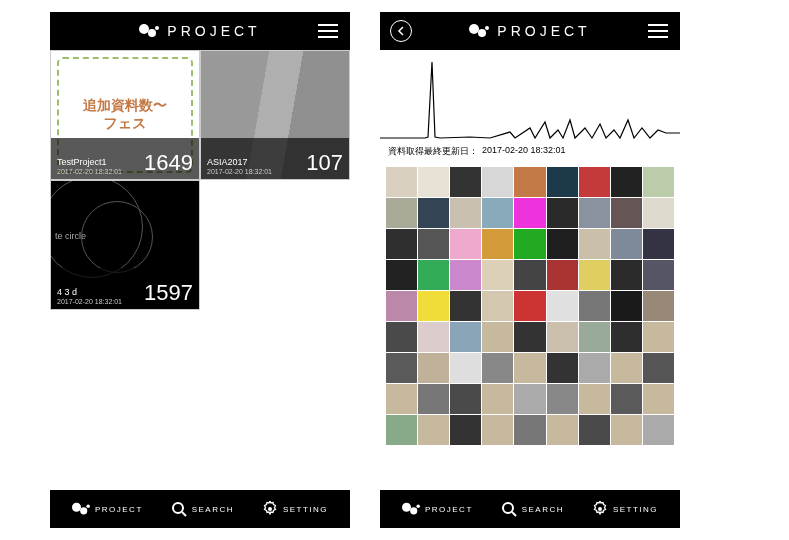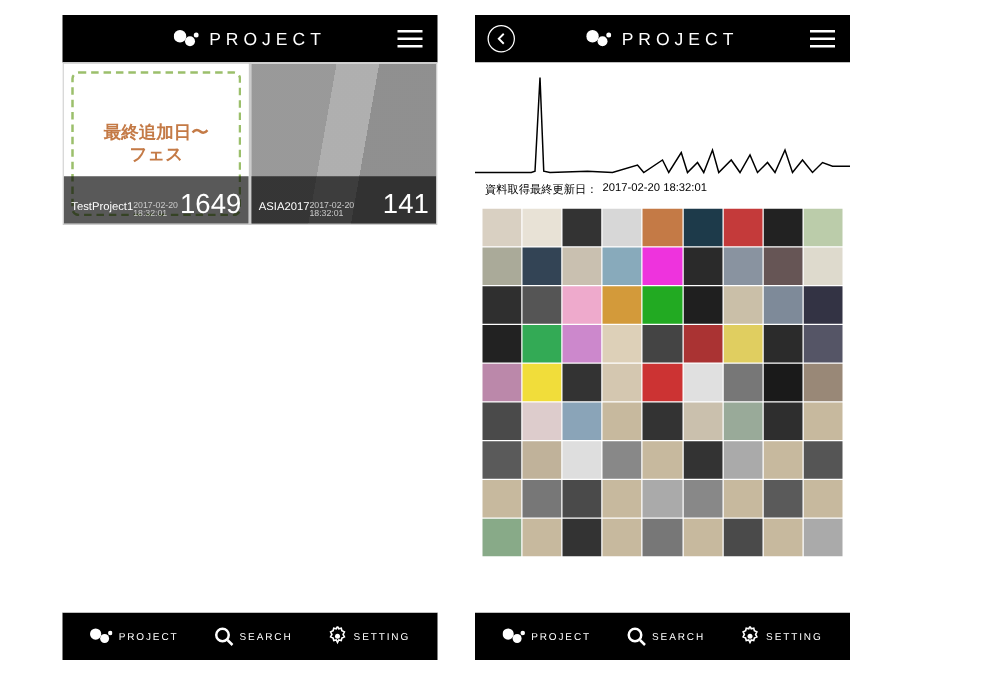--- a/index.html
+++ b/index.html
@@ -93,21 +93,21 @@
     left: 0; right: 0; bottom: 0;
     background: rgba(0,0,0,0.65);
     color: #fff;
     padding: 4px 6px 3px;
     display: flex;
     align-items: flex-end;
     justify-content: space-between;
   }
   .card .overlay .meta {
     display: flex;
-    flex-direction: row;
+    flex-direction: column;
     line-height: 1.1;
     margin-top: 16px;
   }
   .card .overlay .title { font-size: 9px; }
   .card .overlay .date  { font-size: 7px; color: #ccc; }
   .card .overlay .count { font-size: 22px; font-weight: 400; }
   
   .thumb-fes {
     background: linear-gradient(#fff,#fff);
     display:flex;align-items:center;justify-content:center;
@@ -206,39 +206,51 @@
       <span></span>
         <span></span>
         <span></span>
     </div>
   </div>
 
   <div class="content">
     <div class="grid">
       <div class="card">
         <div class="thumb thumb-fes">
-            <span style="white-space:pre;position:relative;z-index:1">最終追加日〜
+            <span style="white-space:pre;position:relative;z-index:1">追加資料数〜
 フェス</span>
           </div>
         <div class="overlay">
           <div class="meta">
             <span class="title">TestProject1</span>
             <span class="date">2017-02-20 18:32:01</span>
           </div>
           <span class="count">1649</span>
         </div>
       </div>
       <div class="card">
         <div class="thumb thumb-asia"></div>
         <div class="overlay">
           <div class="meta">
             <span class="title">ASIA2017</span>
             <span class="date">2017-02-20 18:32:01</span>
           </div>
-          <span class="count">141</span>
+          <span class="count">107</span>
+        </div>
+      </div>
+      <div class="card">
+        <div class="thumb thumb-circle">
+            <span class="lbl">te circle</span>
+          </div>
+        <div class="overlay">
+          <div class="meta">
+            <span class="title">4 3 d</span>
+            <span class="date">2017-02-20 18:32:01</span>
+          </div>
+          <span class="count">1597</span>
         </div>
       </div>
     </div>
   </div>
 
   <div class="bottombar">
     <div class="nav-item">
       <span>
           <svg width="18" height="14" viewBox="0 0 20 14">
             <circle cx="5" cy="5" r="5" fill="#fff"></circle>

